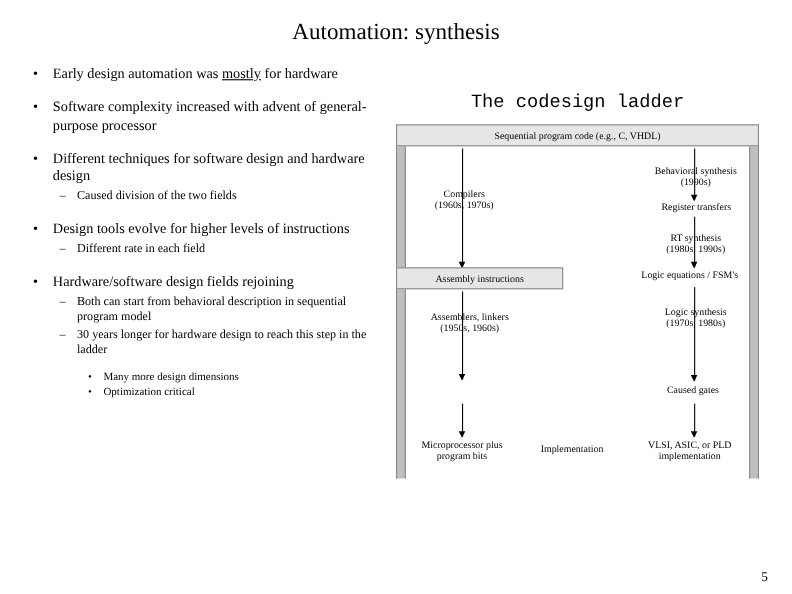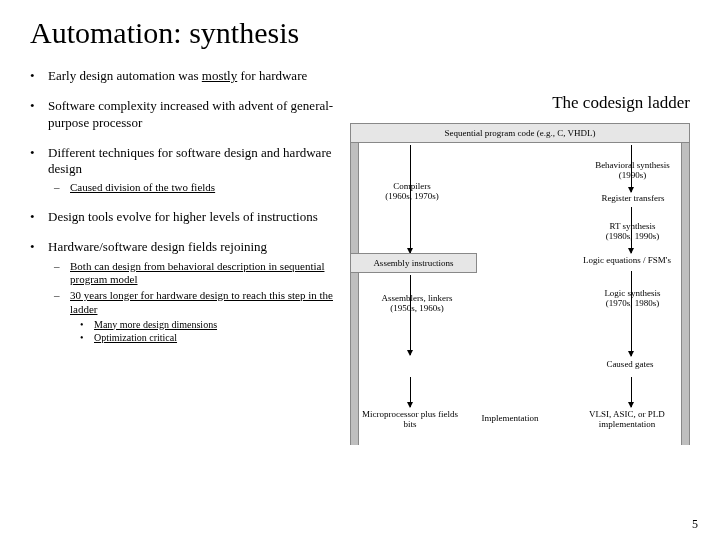--- a/index.html
+++ b/index.html
@@ -11,50 +11,52 @@
     font-family: "Times New Roman", Times, serif;
     color: #000;
     position: relative;
     overflow: hidden;
   }
   .slide {
     padding: 10px 30px 0 30px;
     box-sizing: border-box;
   }
   .title {
-    text-align: left;
-    font-size: 30px;
+    text-align: center;
+    font-size: 21px;
     margin: 6px 0 18px 0;
     font-weight: normal;
   }
   .cols {
     display: flex;
+    gap: 10px;
   }
   .left {
     flex: 0 0 320px;
   }
   .right {
     flex: 1;
     padding-top: 25px;
   }
   ul { margin: 0; padding: 0; list-style: none; }
   .lvl1 > li { position: relative; padding-left: 18px; margin-bottom: 14px; font-size: 13px; line-height: 1.25; }
   .lvl1 > li::before { content: "•"; position: absolute; left: 0; top: 0; }
-  .lvl2 { margin-top: 4px; text-decoration: underline; }
+  .lvl2 { margin-top: 4px; }
   .lvl2 > li { position: relative; padding-left: 16px; margin: 2px 0 2px 6px; font-size: 11px; }
   .lvl2 > li::before { content: "–"; position: absolute; left: 0; top: 0; }
-  .lvl3 { margin-top: 2px; }
+  .lvl3 { margin-top: 12px; }
   .lvl3 > li { position: relative; padding-left: 14px; margin: 1px 0 1px 10px; font-size: 10px; }
   .lvl3 > li::before { content: "•"; position: absolute; left: 0; top: 0; }
   .u { text-decoration: underline; }
 
   .ladder-title {
-    text-align: right;
+    text-align: center;
     font-size: 17px;
     margin-bottom: 10px;
+    font-family: Liberation Mono, monospace;
   }
   .ladder {
     position: relative;
     height: 340px;
     font-size: 9px;
     padding-left: 24px;
   }
   .ladder .pillar {
     position: absolute;
     top: 18px;
@@ -116,25 +118,28 @@
         </li>
         <li>Software complexity increased with advent of general-purpose processor</li>
         <li>
           <span>Different techniques for software design and hardware design</span>
           <ul class="lvl2">
             <li>Caused division of the two fields</li>
           </ul>
         </li>
         <li>
           <span>Design tools evolve for higher levels of instructions</span>
+          <ul class="lvl2">
+            <li>Different rate in each field</li>
+          </ul>
         </li>
         <li>
           <span>Hardware/software design fields rejoining</span>
           <ul class="lvl2">
-            <li>Both can design from behavioral description in sequential program model</li>
+            <li>Both can start from behavioral description in sequential program model</li>
             <li>
               <span>30 years longer for hardware design to reach this step in the ladder</span>
               <ul class="lvl3">
                 <li>Many more design dimensions</li>
                 <li>Optimization critical</li>
               </ul>
             </li>
           </ul>
         </li>
       </ul>
@@ -152,35 +157,35 @@
         <div class="float" style="top:58px; left:22px; width:80px">Compilers<br>(1960s, 1970s)</div>
         <div class="arrow" style="top:22px; height:108px; left:60px"></div>
 
         <div class="float" style="top:37px; right:10px; width:95px">Behavioral synthesis<br>(1990s)</div>
         <div class="arrow" style="top:22px; height:47px; right:58px"></div>
         <div class="float" style="top:70px; right:12px; width:90px">Register transfers</div>
 
         <div class="float" style="top:98px; right:10px; width:95px">RT synthesis<br>(1980s, 1990s)</div>
         <div class="arrow" style="top:84px; height:46px; right:58px"></div>
 
-        <div class="rung" style="top:130px; width:127px">Assembly instructions</div>
+        <div class="rung" style="top:130px; width:152px">Assembly instructions</div>
         <div class="float" style="top:132px; right:8px; width:110px">Logic equations / FSM's</div>
 
         <div class="float" style="top:170px; left:22px; width:90px">Assemblers, linkers<br>(1950s, 1960s)</div>
         <div class="arrow" style="top:152px; height:80px; left:60px"></div>
 
         <div class="float" style="top:165px; right:10px; width:95px">Logic synthesis<br>(1970s, 1980s)</div>
         <div class="arrow" style="top:148px; height:85px; right:58px"></div>
 
         <div class="float" style="top:236px; right:20px; width:80px">Caused gates</div>
 
         <div class="arrow" style="top:254px; height:30px; left:60px"></div>
         <div class="arrow" style="top:254px; height:30px; right:58px"></div>
 
-        <div class="float" style="top:286px; left:10px; width:100px">Microprocessor plus fields bits</div>
+        <div class="float" style="top:286px; left:10px; width:100px">Microprocessor plus program bits</div>
         <div class="float" style="top:290px; left:120px; width:80px">Implementation</div>
         <div class="float" style="top:286px; right:8px; width:110px">VLSI, ASIC, or PLD implementation</div>
       </div>
     </div>
   </div>
 </div>
 
 <div class="pagenum">5</div>
 
 </body></html>

